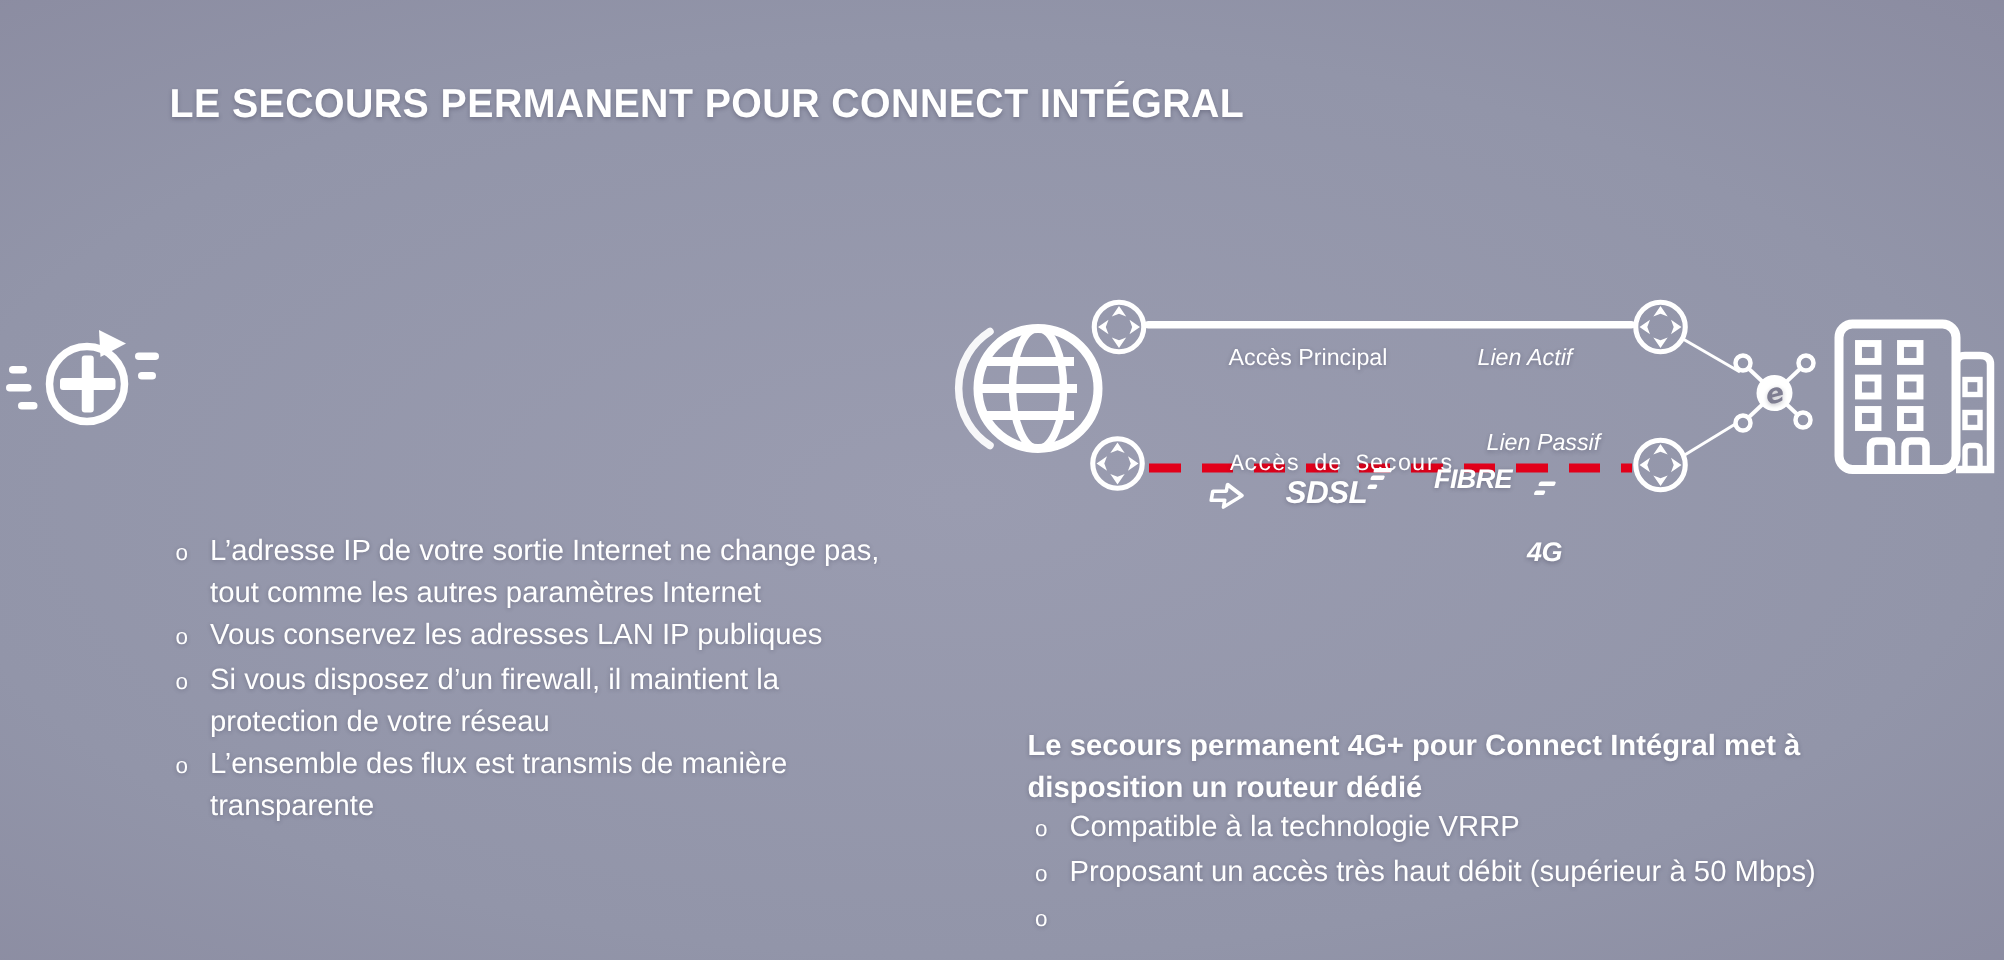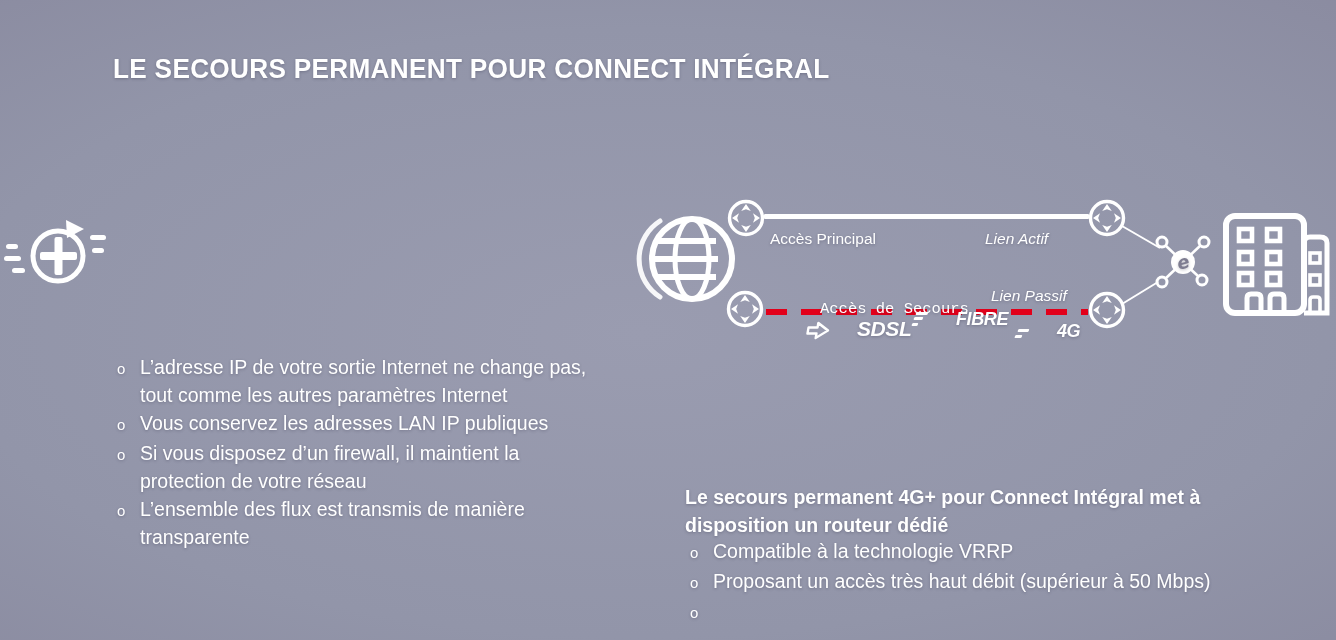--- a/index.html
+++ b/index.html
@@ -48,30 +48,30 @@
   .active-line {
     position:absolute; left:763px; top:214px; width:327px; height:5px;
     background:#ffffff; border-radius:3px;
   }
   .passive-line {
     position:absolute; left:766px; top:309px; width:322px; height:6px;
     background:repeating-linear-gradient(90deg,#e2001a 0,#e2001a 21px,transparent 21px,transparent 35px);
   }
 
   .diag-label { position:absolute; font-size:15.5px; white-space:nowrap; }
-  .lbl-principal { left:770px; top:230px; }
+  .lbl-principal { left:819px; top:230px; }
   .lbl-actif     { left:985px; top:230px; font-style:italic; }
   .lbl-secours   { left:820px; top:300px;font-family:Liberation Mono, monospace; }
   .lbl-passif    { left:991px; top:287px; font-style:italic; }
 
   .logo { position:absolute; display:flex; align-items:flex-end;
           font-style:italic; font-weight:700; letter-spacing:-.4px; white-space:nowrap;gap:24px; }
   .logo-sdsl  { left:806px; top:317px; font-size:21px; }
   .logo-fibre { left:916px; top:309px; font-size:18px; }
-  .logo-4g    { left:1018px; top:321px; font-size:18px; }
+  .logo-4g    { left:1018px; top:321px; font-size:18px;flex-direction:column; }
   .sdsl-arrow { margin-right:2px; transform:skewX(-10deg); margin-bottom:1px; }
   .speedlines { display:flex; flex-direction:column; gap:3px; margin-right:4px; margin-bottom:5px; }
   .speedlines i { display:block; height:2.5px; background:#fff; border-radius:1px; transform:skewX(-20deg); }
   .sl3 i:nth-child(1){width:12px;} .sl3 i:nth-child(2){width:9px;margin-left:-2px;} .sl3 i:nth-child(3){width:6px;margin-left:-4px;}
   .sl2 i:nth-child(1){width:11px;} .sl2 i:nth-child(2){width:7px;margin-left:-3px;}
 
   .connectors { position:absolute; left:1108px; top:212px; }
   .hub-icon   { position:absolute; left:1148px; top:227px; }
   .building-icon { position:absolute; left:1218px; top:208px; }
 

